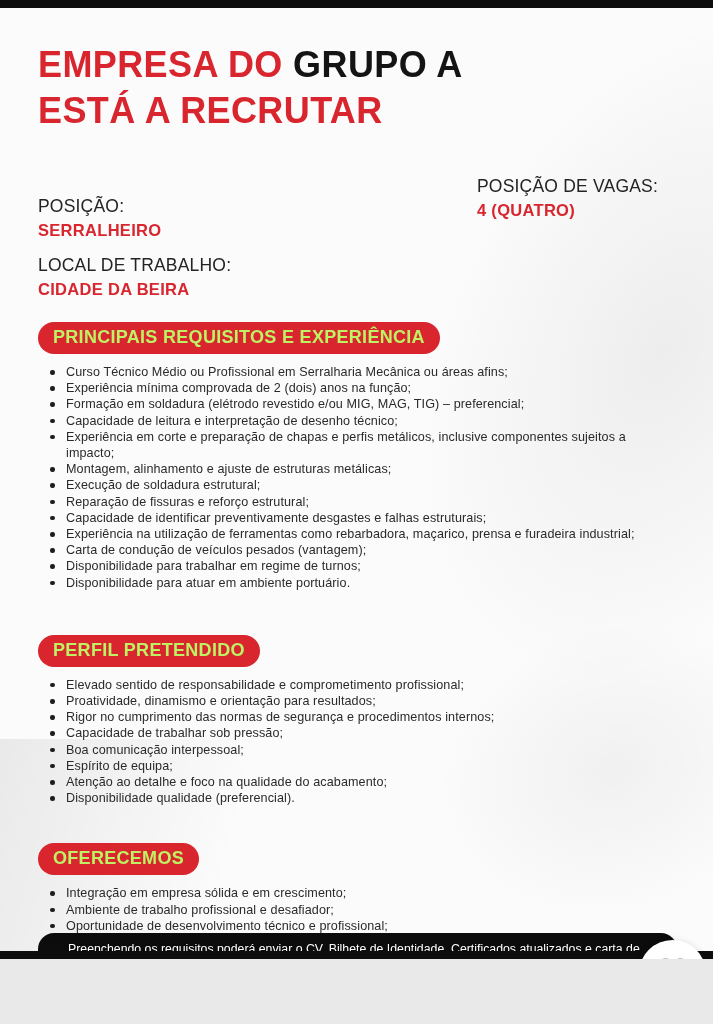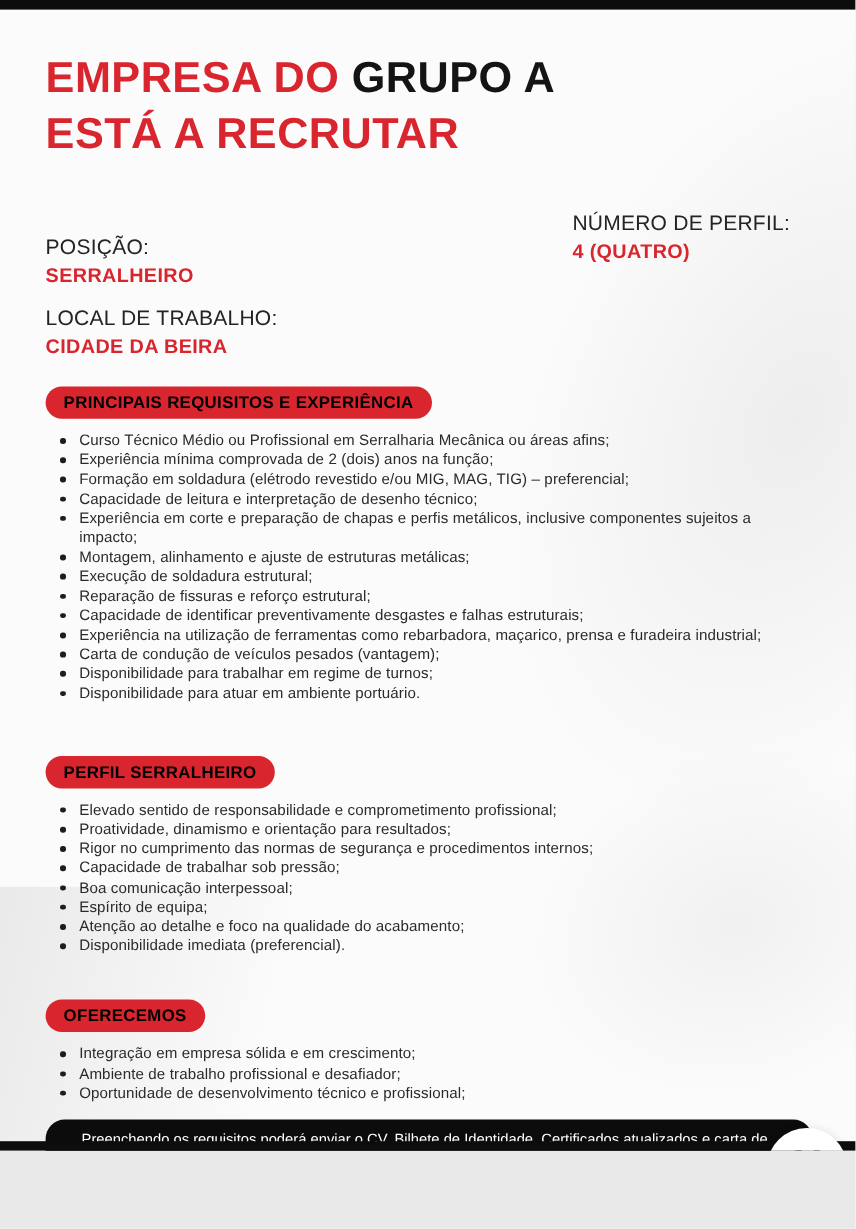--- a/index.html
+++ b/index.html
@@ -59,22 +59,22 @@
     margin-top: 4px; font-size: 16.5px; font-weight: bold;
     color: #d8252e; letter-spacing: 0.3px;
   }
   .location-block { margin-top: 15px; }
 
   .section { margin-top: 44px; }
   .section.first { margin-top: 23px; }
   .section.offer { margin-top: 37px; }
   .pill {
     display: inline-block;
-    background: #d8252e; color: #000000;
-    font-size: 14px; font-weight: bold; letter-spacing: 0.3px;
+    background: #d8252e; color: #bef264;
+    font-size: 18px; font-weight: bold; letter-spacing: 0.3px;
     padding: 5px 15px 6px 15px;
     border-radius: 16px;
   }
   ul.bullets {
     margin: 10px 0 0 0; padding: 0 0 0 10px;
     list-style: none;
   }
   ul.bullets li {
     position: relative;
     padding: 0 0 0 18px;
@@ -135,21 +135,21 @@
 
     <div class="info-row">
       <div class="info-left">
         <div class="info-block">
           <div class="info-label">POSIÇÃO:</div>
           <div class="info-value">SERRALHEIRO</div>
         </div>
       </div>
       <div class="info-right">
         <div class="info-block">
-          <div class="info-label">NÚMERO DE PERFIL:</div>
+          <div class="info-label">POSIÇÃO DE VAGAS:</div>
           <div class="info-value">4 (QUATRO)</div>
         </div>
       </div>
     </div>
 
     <div class="info-block location-block">
       <div class="info-label">LOCAL DE TRABALHO:</div>
       <div class="info-value">CIDADE DA BEIRA</div>
     </div>
 
@@ -167,31 +167,31 @@
           <li>Reparação de fissuras e reforço estrutural;</li>
           <li>Capacidade de identificar preventivamente desgastes e falhas estruturais;</li>
           <li>Experiência na utilização de ferramentas como rebarbadora, maçarico, prensa e furadeira industrial;</li>
           <li>Carta de condução de veículos pesados (vantagem);</li>
           <li>Disponibilidade para trabalhar em regime de turnos;</li>
           <li>Disponibilidade para atuar em ambiente portuário.</li>
         </ul>
     </div>
 
     <div class="section">
-      <span class="pill">PERFIL SERRALHEIRO</span>
+      <span class="pill">PERFIL PRETENDIDO</span>
       <ul class="bullets">
 
       <li>Elevado sentido de responsabilidade e comprometimento profissional;</li>
           <li>Proatividade, dinamismo e orientação para resultados;</li>
           <li>Rigor no cumprimento das normas de segurança e procedimentos internos;</li>
           <li>Capacidade de trabalhar sob pressão;</li>
           <li>Boa comunicação interpessoal;</li>
           <li>Espírito de equipa;</li>
           <li>Atenção ao detalhe e foco na qualidade do acabamento;</li>
-          <li>Disponibilidade imediata (preferencial).</li>
+          <li>Disponibilidade qualidade (preferencial).</li>
         </ul>
     </div>
 
     <div class="section offer">
       <span class="pill">OFERECEMOS</span>
       <ul class="bullets">
 
       <li>Integração em empresa sólida e em crescimento;</li>
           <li>Ambiente de trabalho profissional e desafiador;</li>
           <li>Oportunidade de desenvolvimento técnico e profissional;</li>

